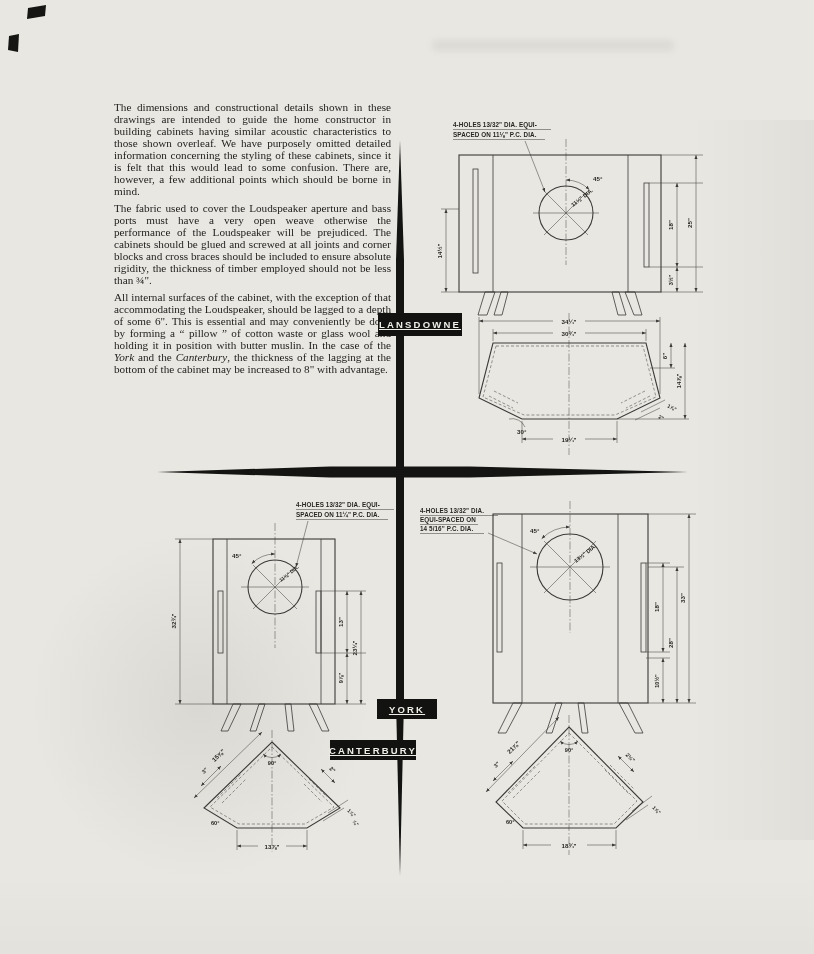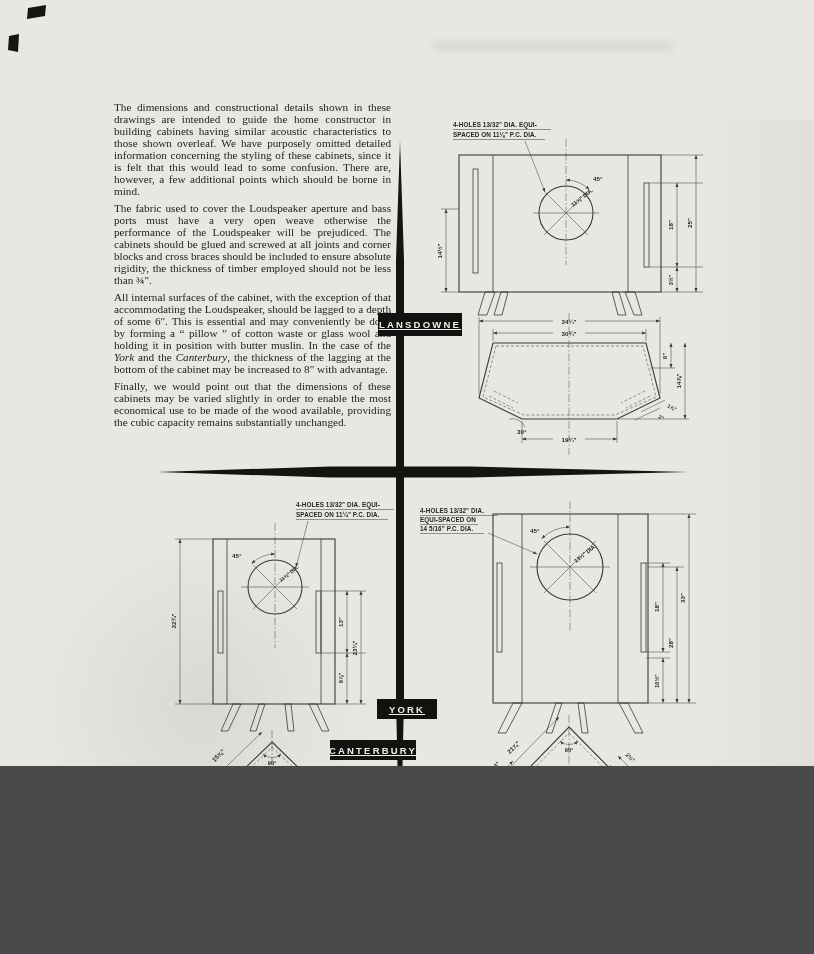--- a/index.html
+++ b/index.html
@@ -1,16 +1,16 @@
 <!DOCTYPE html>
 <html><head>
 <meta charset="utf-8">
 <style>
   html,body{margin:0;padding:0;background:#4a4a4a;}
-  .page{position:relative;width:814px;height:766px;background:#e9e7e2;overflow:hidden;
+  .page{position:relative;width:814px;height:954px;background:#e9e7e2;overflow:hidden;
         font-family:"Liberation Serif",serif;}
   
   .ghost-blob{position:absolute;left:30px;top:530px;width:340px;height:350px;
         background:radial-gradient(closest-side,rgba(110,108,102,.12),rgba(110,108,102,0));}
   .ghost-right{position:absolute;left:690px;top:120px;width:124px;height:720px;
         background:linear-gradient(90deg,rgba(0,0,0,0),rgba(0,0,0,.035));}
   .ghost-textline{position:absolute;left:432px;top:40px;width:242px;height:11px;
         background:rgba(60,60,58,.07);filter:blur(3px);border-radius:5px;}
   .ghost-bottom{position:absolute;left:0;top:872px;width:814px;height:82px;
         background:linear-gradient(rgba(0,0,0,0),rgba(0,0,0,.025));}
@@ -52,21 +52,20 @@
     <g>
       <polygon points="400,141 404,260 404,700 400,876 396,700 396,260" fill="#141412"></polygon>
       <polygon points="157,472 330,466.5 470,466.5 688,472 470,477.5 330,477.5" fill="#141412"></polygon>
     </g>
   </svg>
 
   <div class="article">
       <p><span>The dimensions and constructional details shown in these drawings are intended to guide the home constructor in building cabinets having similar acoustic characteristics to those shown overleaf. We have purposely omitted detailed information concerning the styling of these cabinets, since it is felt that this would lead to some confusion. There are, however, a few additional points which should be borne in mind.</span></p>
       <p><span>The fabric used to cover the Loudspeaker aperture and bass ports must have a very open weave otherwise the performance of the Loudspeaker will be prejudiced. The cabinets should be glued and screwed at all joints and corner blocks and cross braces should be included to ensure absolute rigidity, the thickness of timber employed should not be less than ¾".</span></p>
       <p><span>All internal surfaces of the cabinet, with the exception of that accommodating the Loudspeaker, should be lagged to a depth of some 6". This is essential and may conveniently be done by forming a “ pillow ” of cotton waste or glass wool and holding it in position with butter muslin. In the case of the </span><span style="font-style: italic;">York</span><span> and the </span><span style="font-style: italic;">Canterbury</span><span>, the thickness of the lagging at the bottom of the cabinet may be increased to 8" with advantage.</span></p>
-      <p><span>Finally, we would point out that the dimensions of these cabinets may be varied slightly in order to enable the most economical use to be made of the wood available, providing the cubic capacity remains substantially unchanged.</span></p>
     </div>
 
   <svg class="drawing" style="left:413px;top:103px" width="307" height="367" viewBox="0 0 307 367">
     <defs>
       <marker id="a1" viewBox="0 0 10 10" refX="9.5" refY="5" markerWidth="8" markerHeight="8" orient="auto-start-reverse">
           <path d="M0.5,1.5 L9.5,5 L0.5,8.5 z" fill="#3a3a38"></path>
         </marker>
     </defs>
 
     <g>

